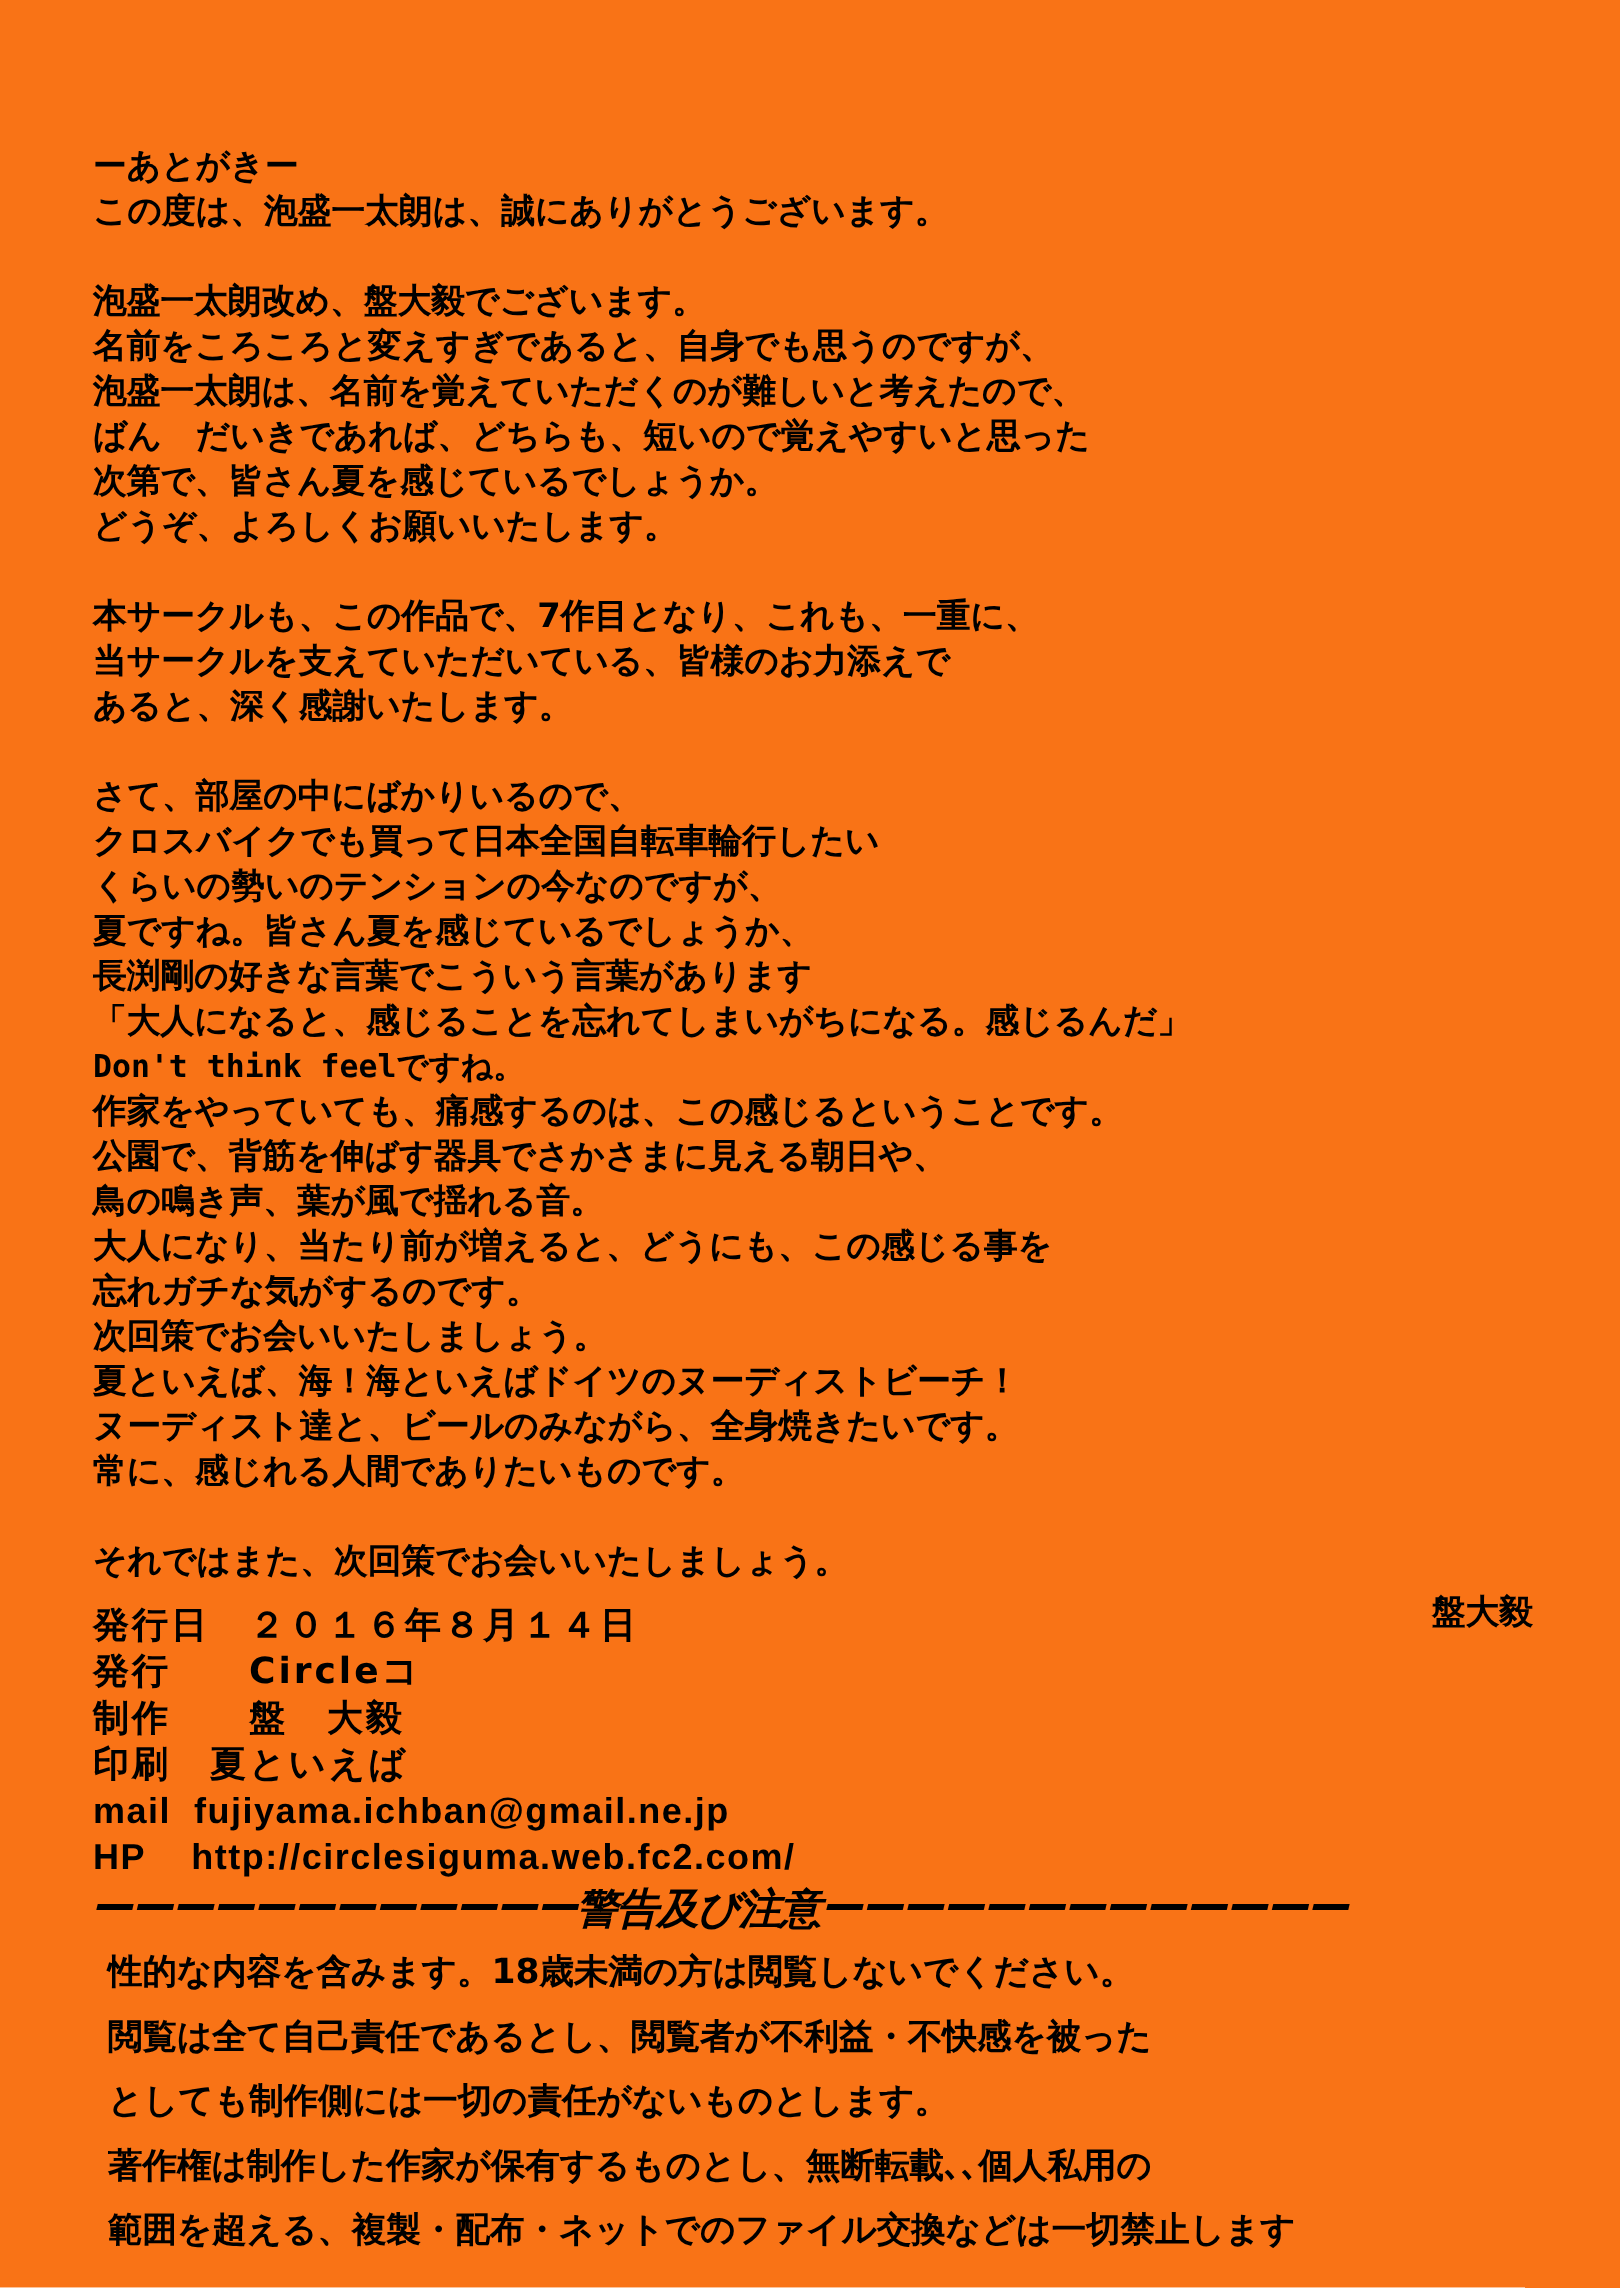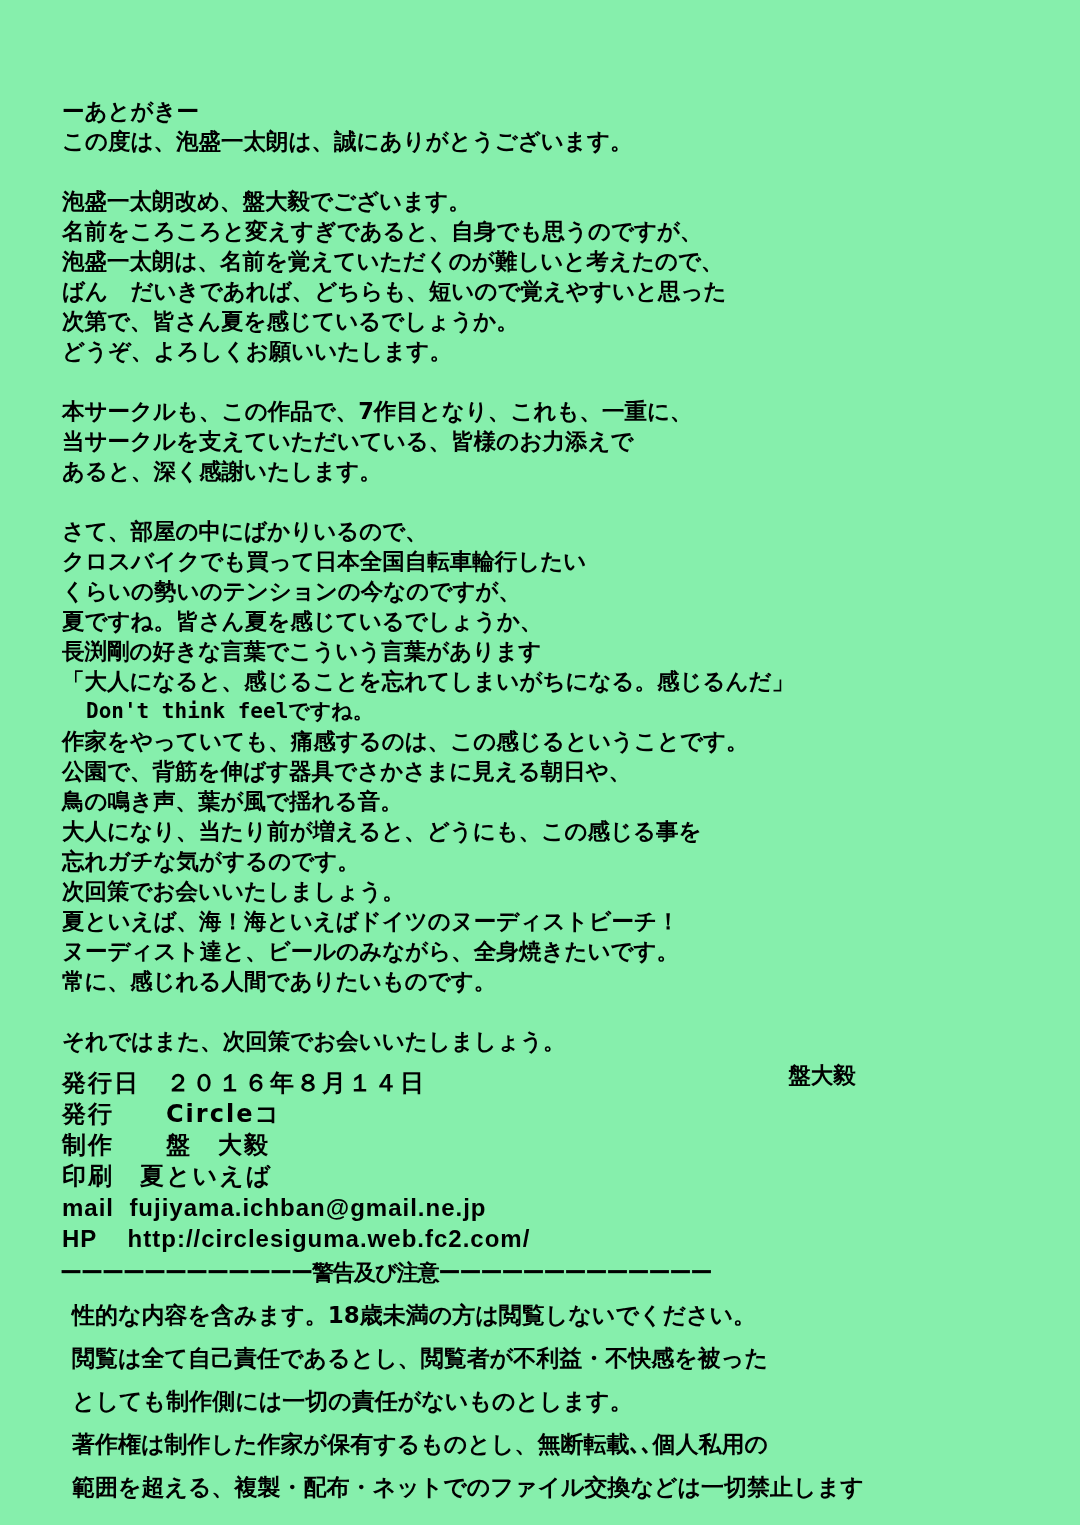--- a/index.html
+++ b/index.html
@@ -4,21 +4,21 @@
 <style>
   html, body {
     margin: 0;
     padding: 0;
     background: #ffffff;
   }
   .page {
     position: relative;
     width: 1080px;
     height: 1525px;
-    background: #86efac;
+    background: #f97316;
     overflow: hidden;
     font-family: "DejaVu Sans", "Liberation Sans", sans-serif;
     color: #000000;
   }
   .afterword {
     position: absolute;
     left: 62px;
     top: 96px;
     width: 960px;
   }
@@ -27,28 +27,27 @@
     font-size: 22.5px;
     line-height: 30px;
     font-weight: bold;
     letter-spacing: 0px;
     white-space: pre-wrap;
   }
   .afterword p.mono-line {
     font-family: "DejaVu Sans Mono", "Liberation Mono", monospace;
     font-weight: bold;
     font-size: 21px;
-    margin-left: 24px;
   }
   .gap {
     height: 30px;
   }
   .signature {
     margin-top: 4px;
-    text-align: center;
+    text-align: right;
     padding-left: 560px;
     font-size: 22.5px;
     font-weight: bold;
     line-height: 30px;
   }
   .colophon {
     position: absolute;
     left: 62px;
     top: 1068px;
     width: 980px;
@@ -65,25 +64,26 @@
     font-family: "DejaVu Sans", "Liberation Sans", sans-serif;
     letter-spacing: 2px;
   }
   .notice {
     position: absolute;
     left: 60px;
     top: 1258px;
     width: 1000px;
   }
   .notice .divider {
-    font-size: 22px;
+    font-size: 28px;
     font-weight: bold;
     line-height: 30px;
     white-space: pre;
     letter-spacing: -1px;
+    font-style: italic;
   }
   .notice p {
     margin: 12px;
     font-size: 23px;
     line-height: 31px;
     font-weight: bold;
     white-space: pre-wrap;
   }
 </style>
 </head>

